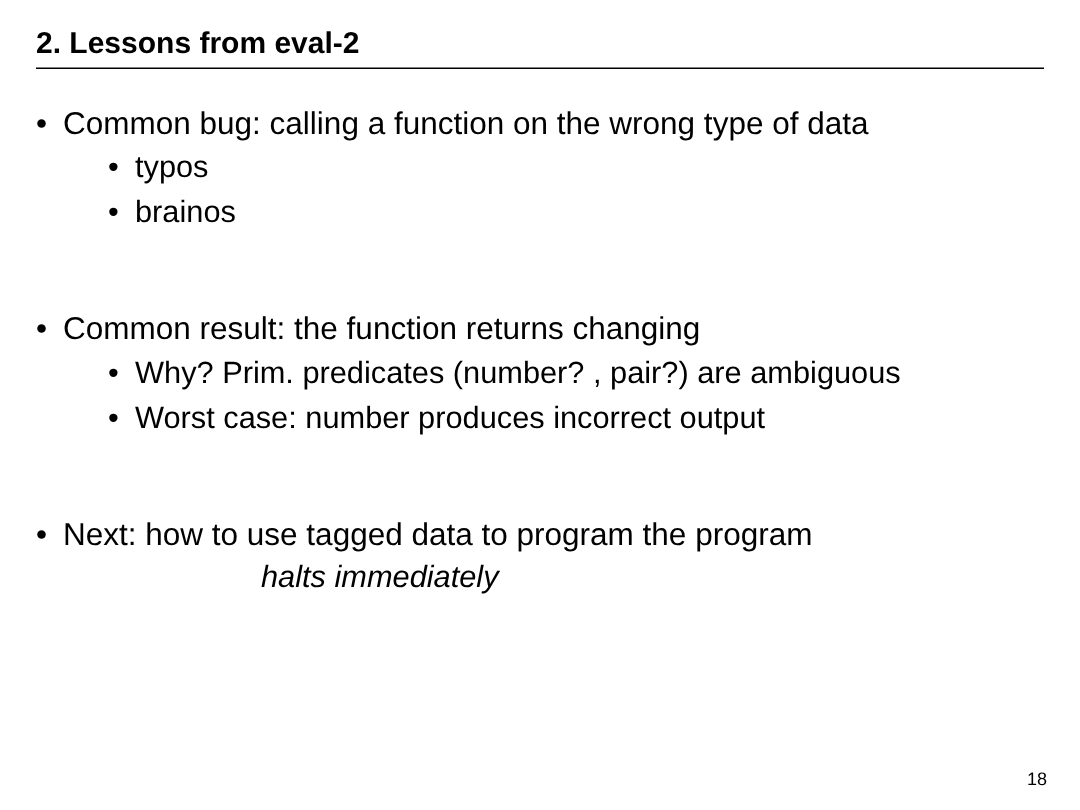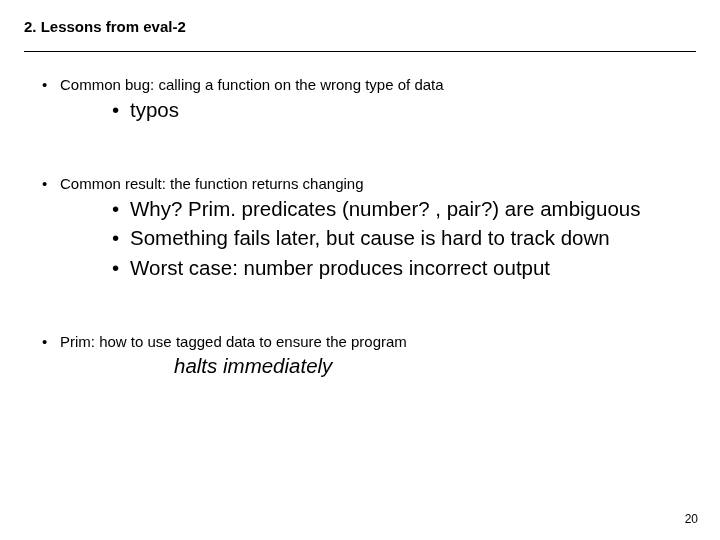--- a/index.html
+++ b/index.html
@@ -6,44 +6,43 @@
     body {
       width: 720px;
       height: 540px;
       background: #fff;
       font-family: Arial, Helvetica, sans-serif;
       color: #000;
       padding: 18px 24px 12px 24px;
       position: relative;
     }
     .title {
-      font-size: 15px;
+      font-size: 20px;
       font-weight: bold;
-      margin-bottom: 16px;
+      margin-bottom: 4px;
     }
     .rule {
       border: none;
       border-top: 1.5px solid #000;
       margin-bottom: 22px;
     }
     .bullet-section {
       margin-bottom: 48px;
     }
     .top-line {
-      font-size: 15px;
-      margin-left: 18px;
+      font-size: 21px;
       line-height: 1.4;
     }
     .top-line .dot {
       display: inline-block;
       width: 18px;
     }
     .sub-line {
       font-size: 20.5px;
-      margin-left: 88px;
+      margin-left: 48px;
       line-height: 1.45;
     }
     .sub-line .dot {
       display: inline-block;
       width: 18px;
     }
     .next-cont {
       font-size: 20.5px;
       margin-left: 150px;
       line-height: 1.4;
@@ -58,27 +57,27 @@
   </style>
 </head>
 <body>
 
 <div class="title">2. Lessons from eval-2</div>
 <hr class="rule">
 
 <div class="bullet-section">
   <div class="top-line"><span class="dot">•</span><span>Common bug: calling a function on the wrong type of data</span></div>
   <div class="sub-line"><span class="dot">•</span><span>typos</span></div>
+  <div class="sub-line"><span class="dot">•</span><span>brainos</span></div>
 </div>
 
 <div class="bullet-section">
   <div class="top-line"><span class="dot">•</span><span>Common result: the function returns changing</span></div>
   <div class="sub-line"><span class="dot">•</span><span>Why? Prim. predicates (number? , pair?) are ambiguous</span></div>
-  <div class="sub-line"><span class="dot">•</span><span>Something fails later, but cause is hard to track down</span></div>
   <div class="sub-line"><span class="dot">•</span><span>Worst case: number produces incorrect output</span></div>
 </div>
 
 <div class="bullet-section">
-  <div class="top-line"><span class="dot">•</span><span>Prim: how to use tagged data to ensure the program</span></div>
+  <div class="top-line"><span class="dot">•</span><span>Next: how to use tagged data to program the program</span></div>
   <div class="next-cont">halts immediately</div>
 </div>
 
-<div class="pagenum">20</div>
+<div class="pagenum">18</div>
 
 </body></html>

